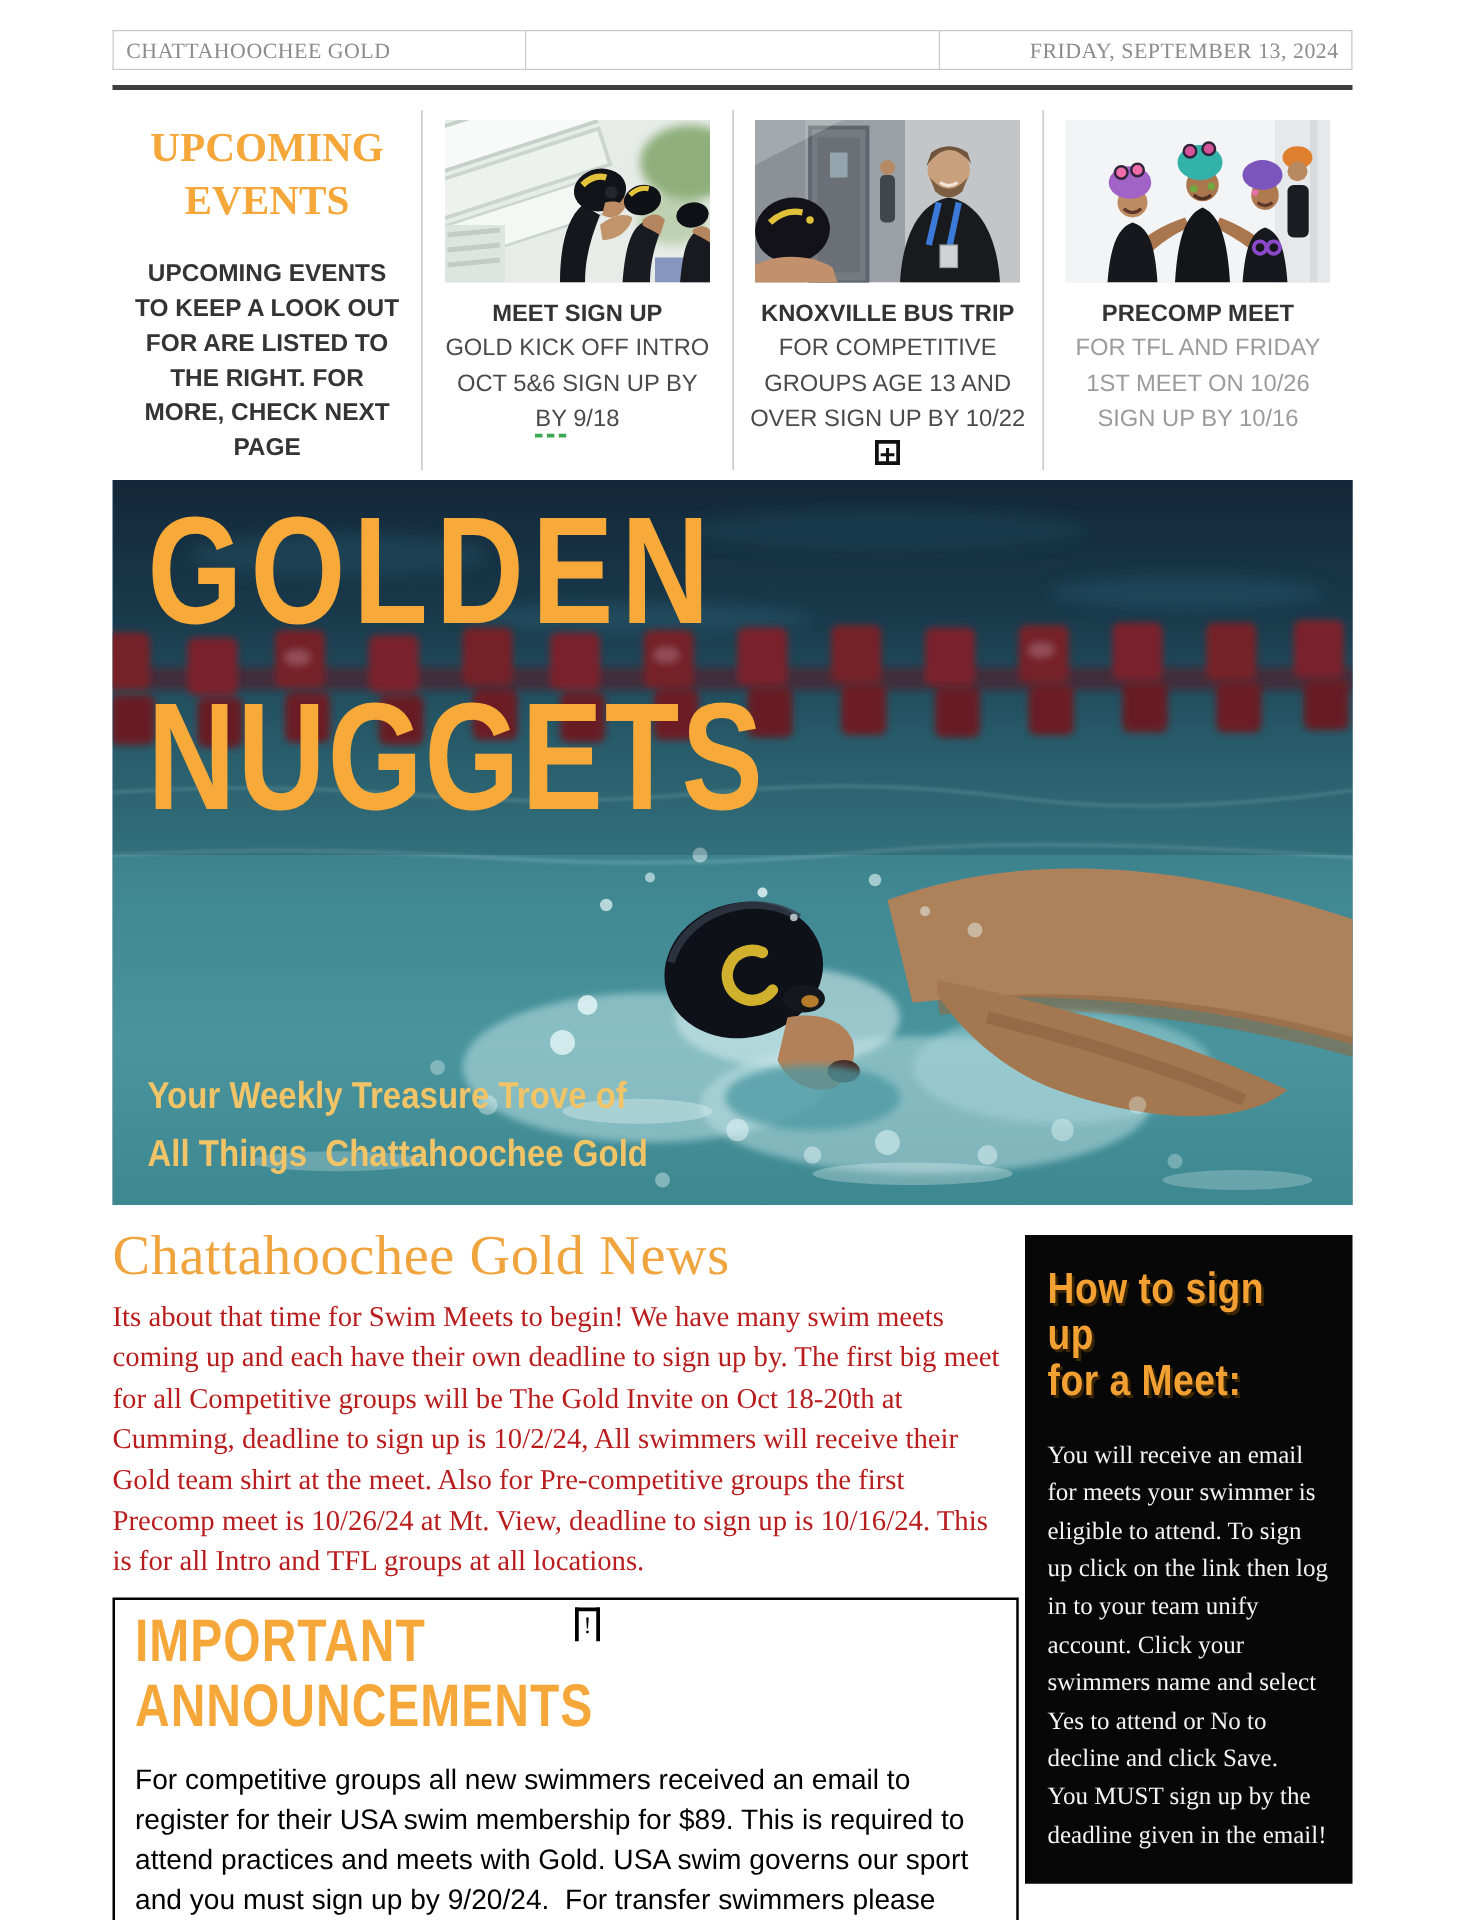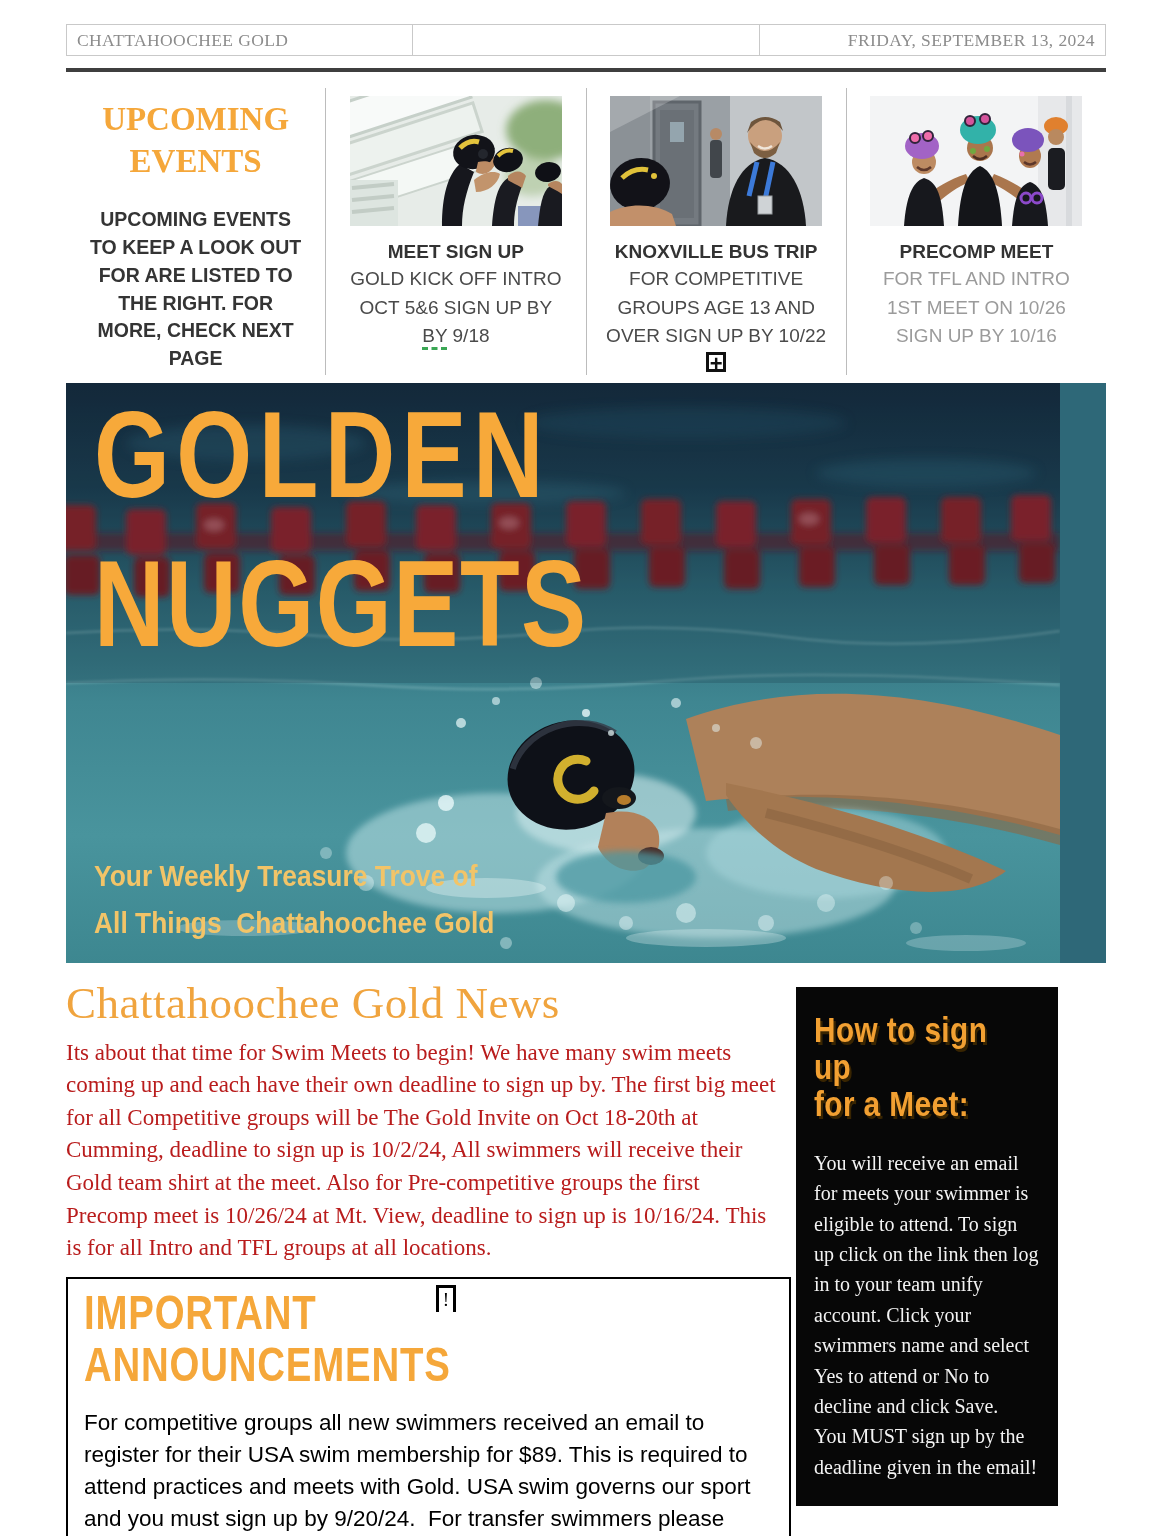--- a/index.html
+++ b/index.html
@@ -6,21 +6,21 @@
     --accent-orange:#F5A73A;
     --news-orange:#F0A43E;
     --tagline-gold:#F2C468;
     --sidebar-orange:#F2A032;
     --grammar-green:#3BA755;
     --muted-gray:#9B9B9B;
     --header-gray:#8C8C8C;
   }
   *{margin:0;padding:0;box-sizing:border-box;}
   body{background:#ffffff;width:1172px;height:1536px;overflow:hidden;font-family:"Liberation Sans",sans-serif;}
-  .page{width:1172px;height:1536px;background:#fff;padding:24px 66px 0;position:relative;}
+  .page{width:1172px;height:1536px;background:#fff;padding:24px 90px 0;position:relative;}
 
   
   .masthead{width:100%;border-collapse:collapse;table-layout:fixed;font-family:"Liberation Serif",serif;color:var(--header-gray);}
   .masthead td{border:1px solid #c9c9c9;height:31px;padding:2px 10px;font-size:17.5px;letter-spacing:.4px;}
   .masthead td.right{text-align:right;border-radius:14px;}
   .header-rule{height:4px;background:#3f3f3f;margin-top:12px;}
 
   
   .events-row{display:flex;margin-top:16px;min-height:248px;}
   .col{flex:1;padding:4px 10px 0;text-align:center;}
@@ -207,21 +207,21 @@
           <ellipse cx="160" cy="60" rx="11" ry="12" fill="#b07a50"></ellipse>
           <ellipse cx="158" cy="44" rx="16" ry="12" fill="#7b54bc"></ellipse>
           <circle cx="152" cy="58" r="2.5" fill="#e86fae"></circle>
           <path d="M154,66 Q160,71 166,66" stroke="#5d372a" stroke-width="2.5" fill="none"></path>
           <circle cx="156" cy="102" r="5" fill="none" stroke="#8b49c9" stroke-width="3"></circle>
           <circle cx="167" cy="102" r="5" fill="none" stroke="#8b49c9" stroke-width="3"></circle>
         </g>
       </svg>
       <p class="card-title">PRECOMP MEET</p>
       <p class="card-sub muted">
-        <span>FOR TFL AND INTRO</span><br>
+        <span>FOR TFL AND FRIDAY</span><br>
         <span>1ST MEET ON 10/26</span><br>
         <span>SIGN UP BY 10/16</span>
       </p>
     </div>
   </div>
 
   <section class="hero">
     <svg viewBox="0 0 994 580" width="994" height="580" preserveAspectRatio="none">
       <defs>
         <linearGradient id="gw" x1="0" y1="0" x2="0" y2="1">

